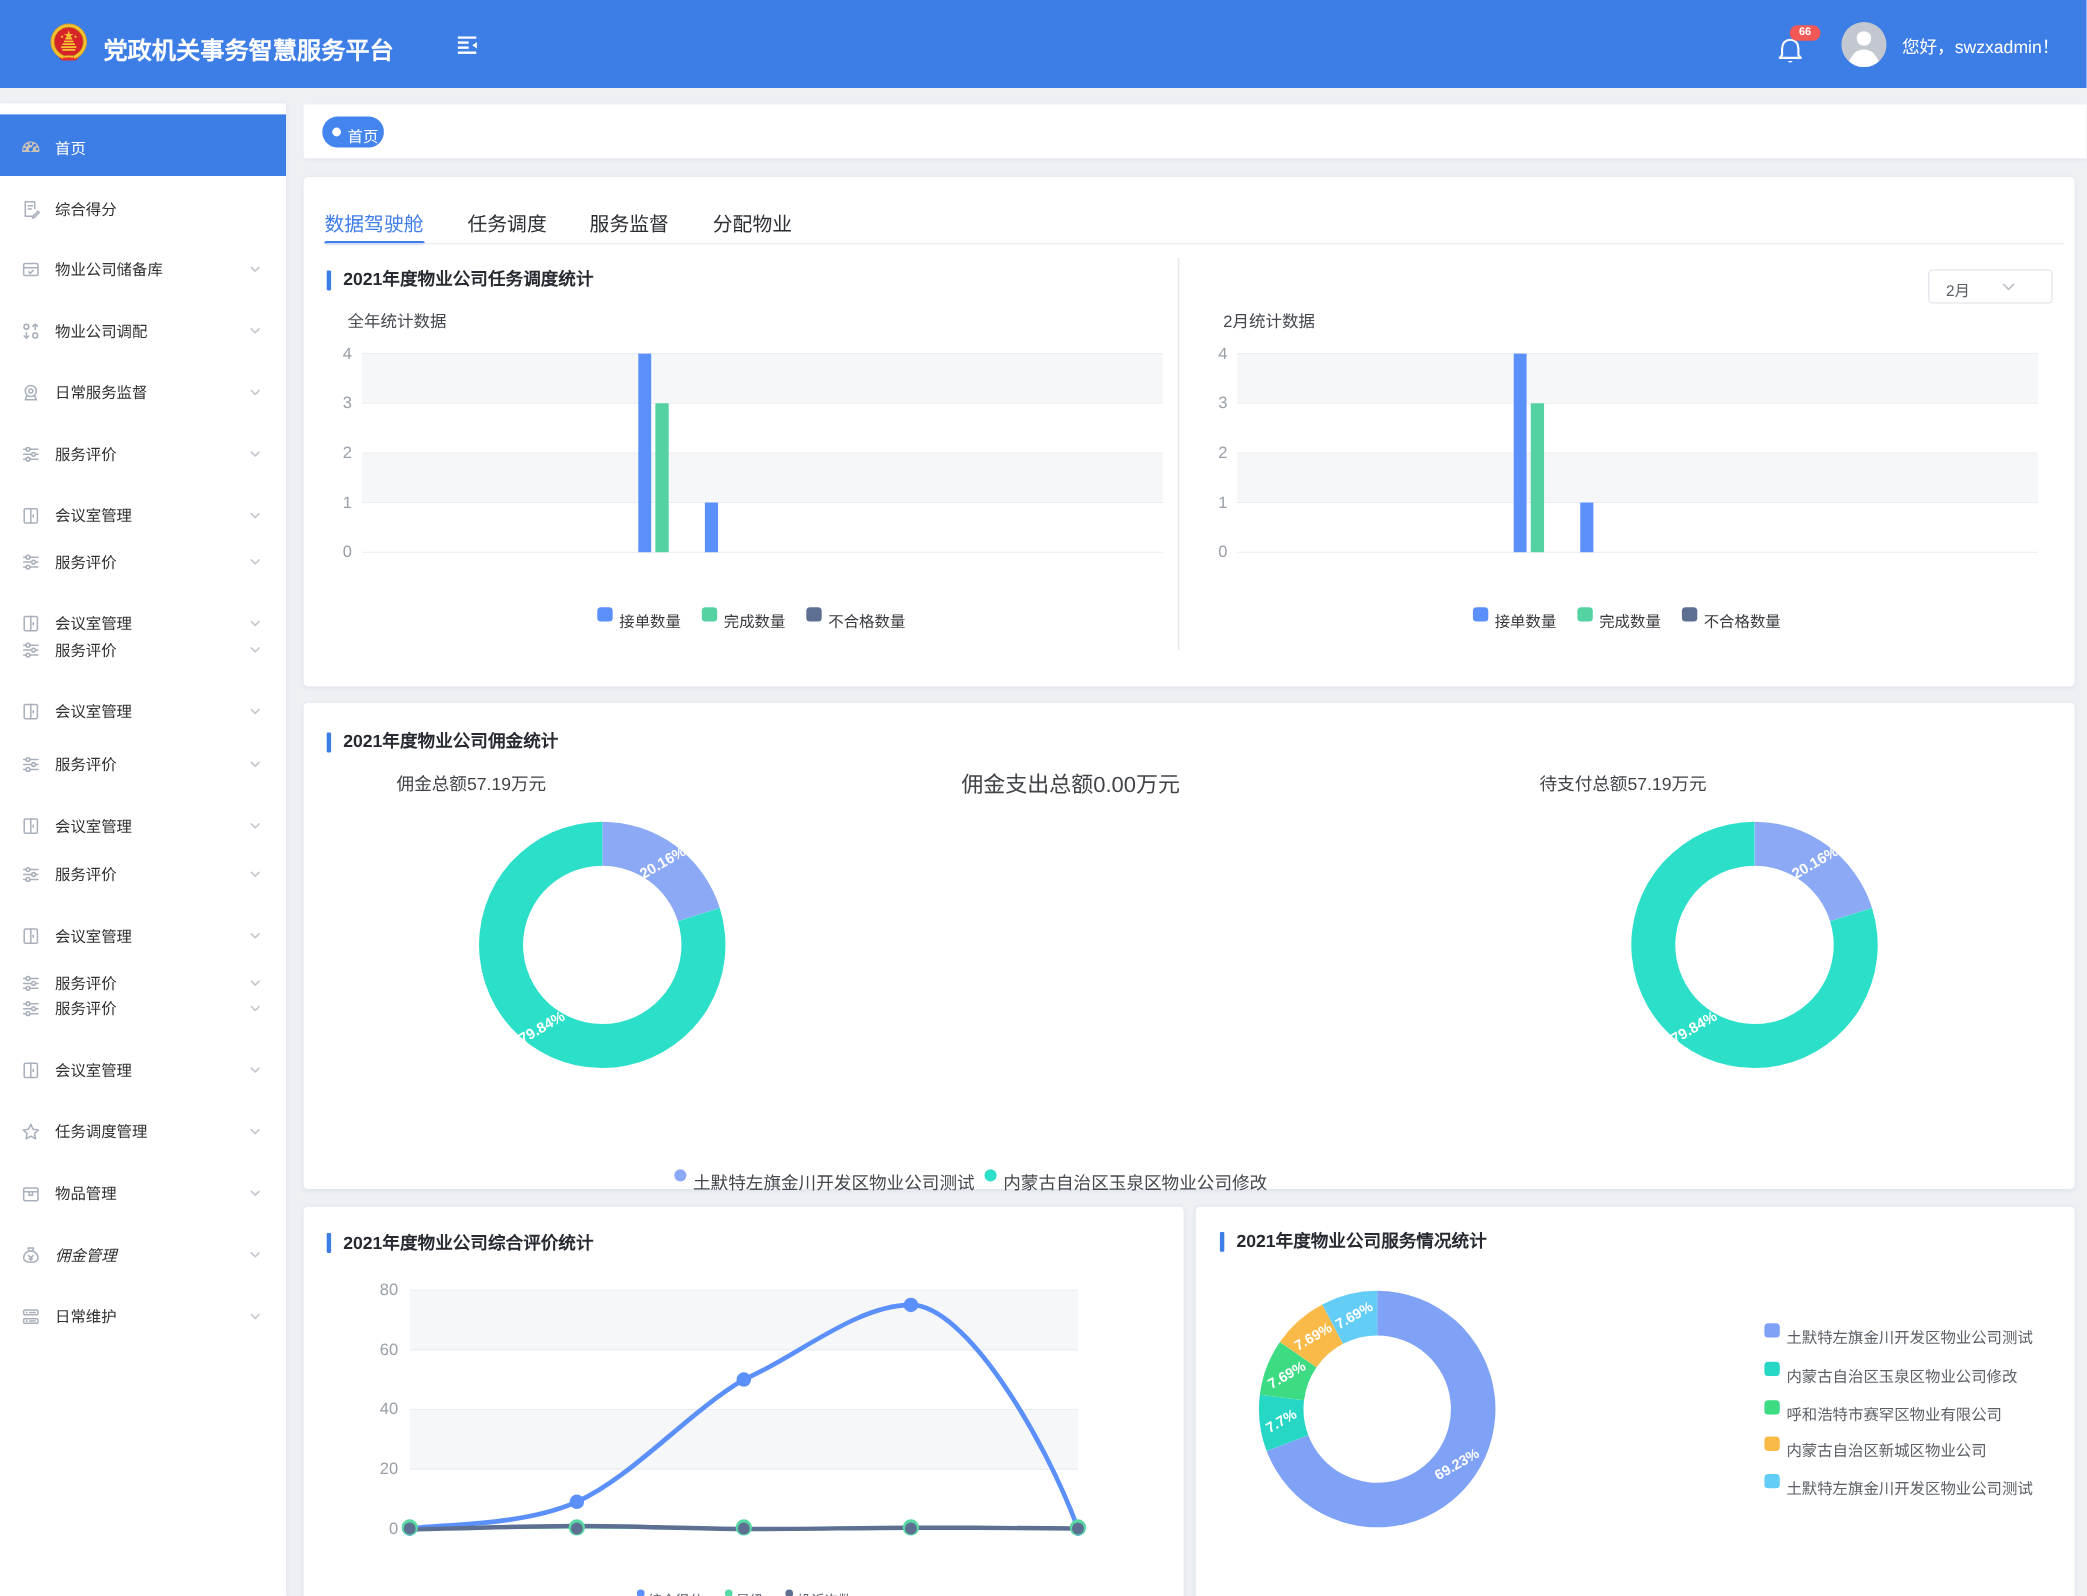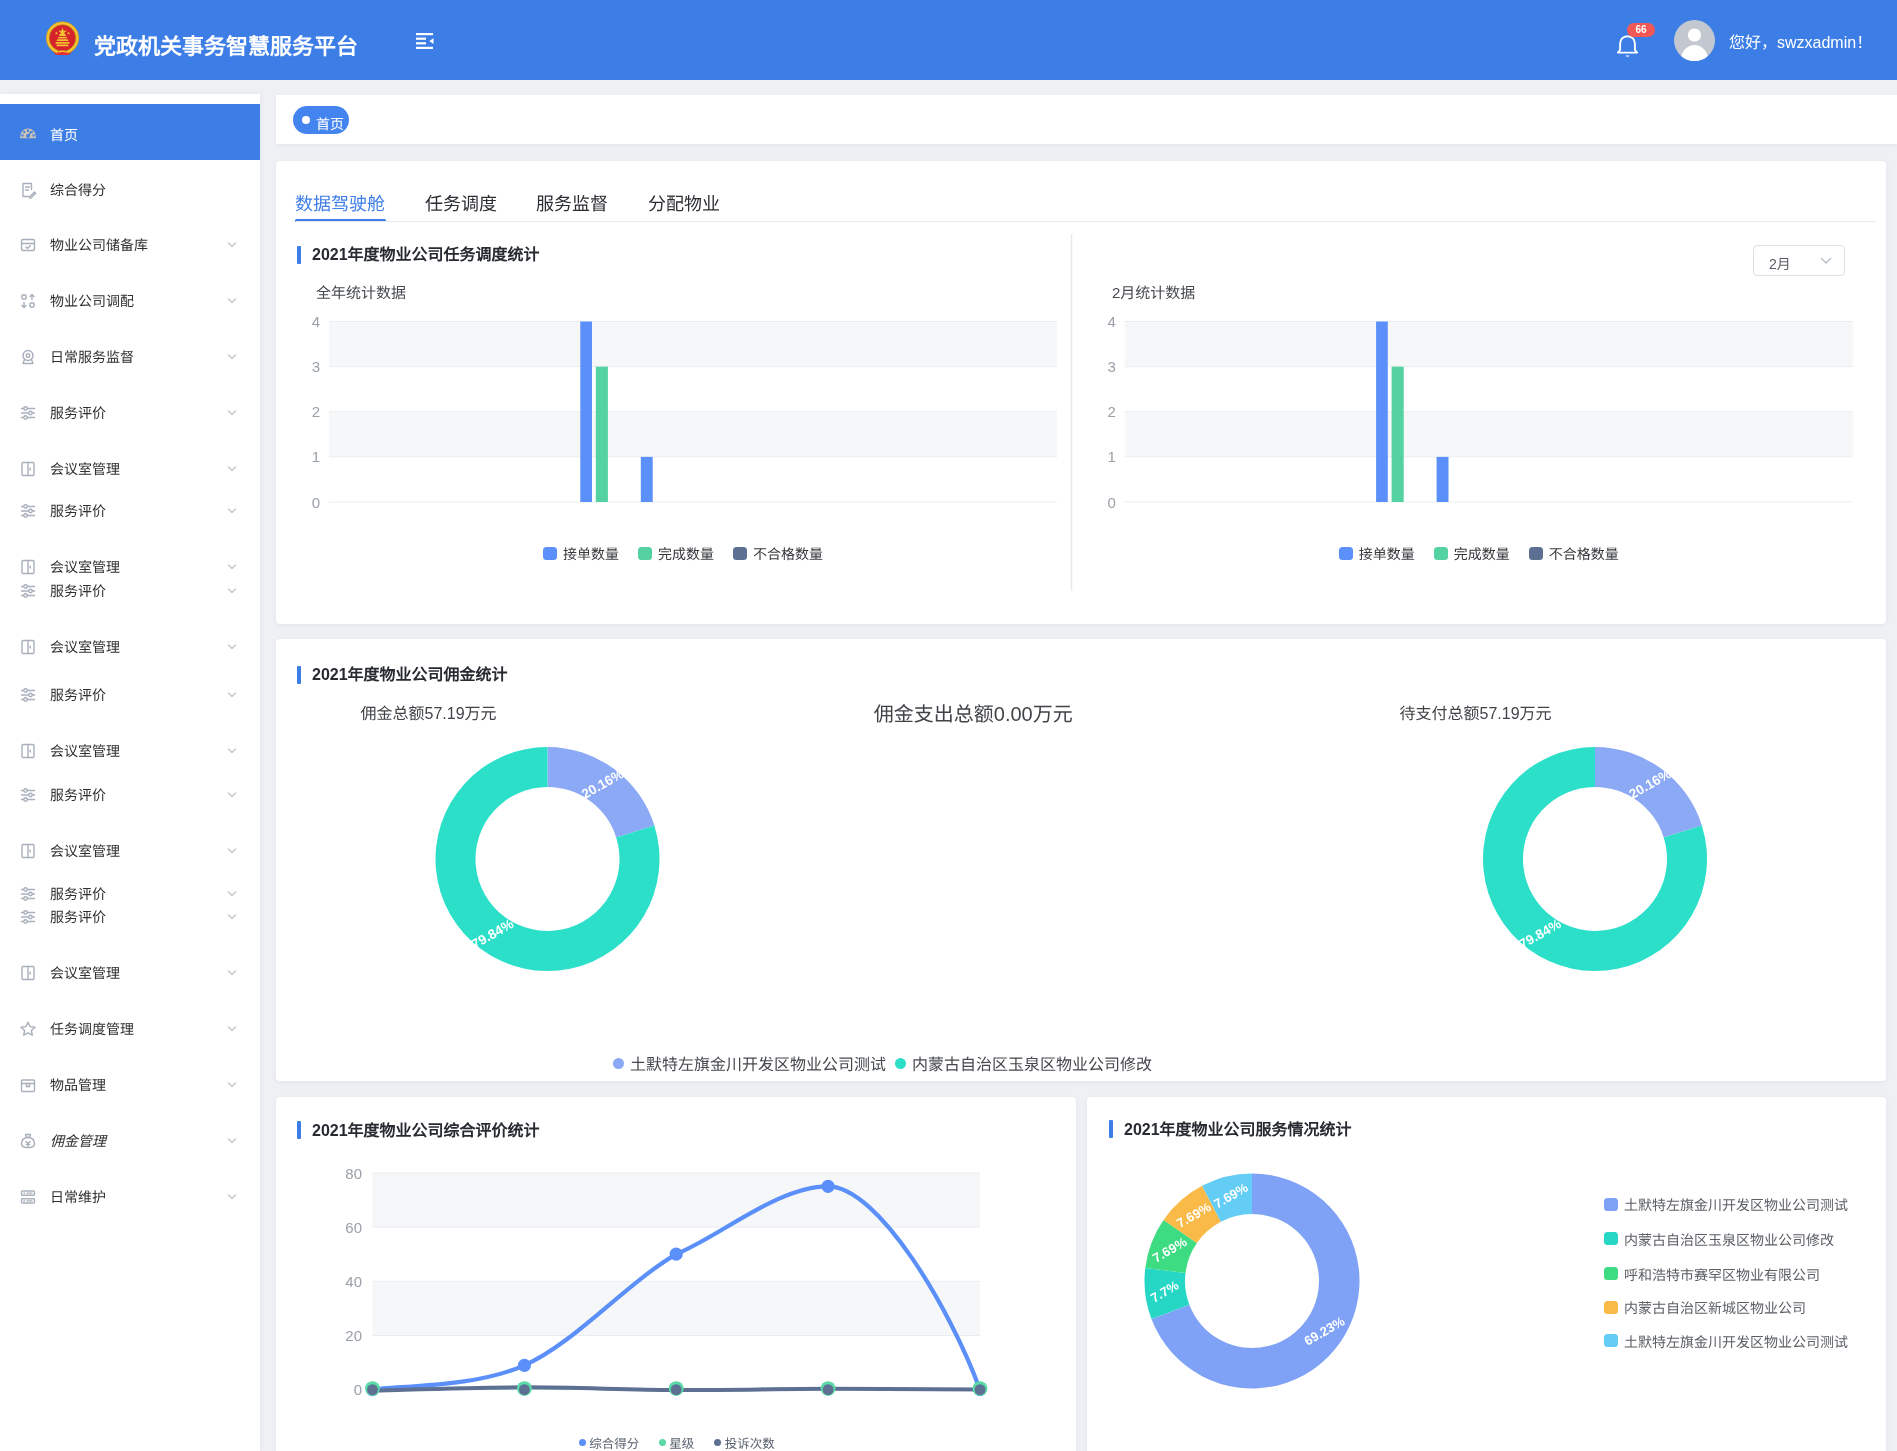--- a/index.html
+++ b/index.html
@@ -47,21 +47,21 @@
 
 .tab { position:absolute; top:189px; font-size:18px; color:#2b2e33; white-space:nowrap; }
 .tab.active { color:#3f7ee8; }
 #tabline { position:absolute; left:295px; top:219px; width:91px; height:3px; background:#3f7ee8; border-radius:2px; }
 #tabborder { position:absolute; left:296px; top:221px; width:1580px; height:1px; background:#e7eaee; }
 
 
 .leg { position:absolute; display:flex; align-items:center; gap:6px; }
 .leg .sq { width:14px; height:13px; border-radius:3.5px; }
 .leg .cir { border-radius:50%; }
-.leg .ltx { font-size:14px; color:#37393d; white-space:nowrap; }
+.leg .ltx { font-size:14px; color:#37393d; white-space:nowrap;margin-top:11px; }
 
 svg { position:absolute; left:0; top:0; }
 </style>
 </head>
 <body>
 
 <div id="header">
   <svg id="logo" width="35" height="38" viewBox="0 0 35 38">
     <path d="M6 28 l5 6 4 -2 -4 -5 Z" fill="#d6222a"></path>
     <path d="M29 28 l-5 6 -4 -2 4 -5 Z" fill="#d6222a"></path>
@@ -414,21 +414,21 @@
 </div>
 <div class="leg" style="left:1338.8px; top:543px;">
   <div class="sq" style="background:#5b8ff9;"></div>
     <div class="ltx">接单数量</div>
   <div class="sq" style="background:#55d2a2; margin-left:13px;"></div>
     <div class="ltx">完成数量</div>
   <div class="sq" style="background:#5d7092; margin-left:13px;"></div>
     <div class="ltx">不合格数量</div>
 </div>
 
-<div style="position:absolute; left:1753px; top:245px; width:92px; height:31px; border:1px solid #dcdfe6; border-radius:4px; background:#fff;">
+<div style="position:absolute; left:1753px; top:245px; width:113px; height:31px; border:1px solid #dcdfe6; border-radius:4px; background:#fff;">
   <div style="position:absolute; left:15px; top:7px; font-size:14px; color:#5b6066;">2月</div>
   <svg style="left:66px; top:11px;" width="12" height="8" viewBox="0 0 12 8">
       <path d="M1.5 1.5 L6 6 L10.5 1.5" stroke="#bfc4cc" stroke-width="1.6" fill="none" stroke-linecap="round" stroke-linejoin="round"></path>
     </svg>
 </div>
 
 <div id="card2" class="card"></div>
 <div class="sect-bar" style="left:297px; top:666px;"></div>
 <div class="sect-title" style="left:312px; top:666px;">2021年度物业公司佣金统计</div>
 <div class="sub-label" style="left:360.5px; top:705px; font-size:16px; line-height:18px; color:#404347;">佣金总额57.19万元</div>

